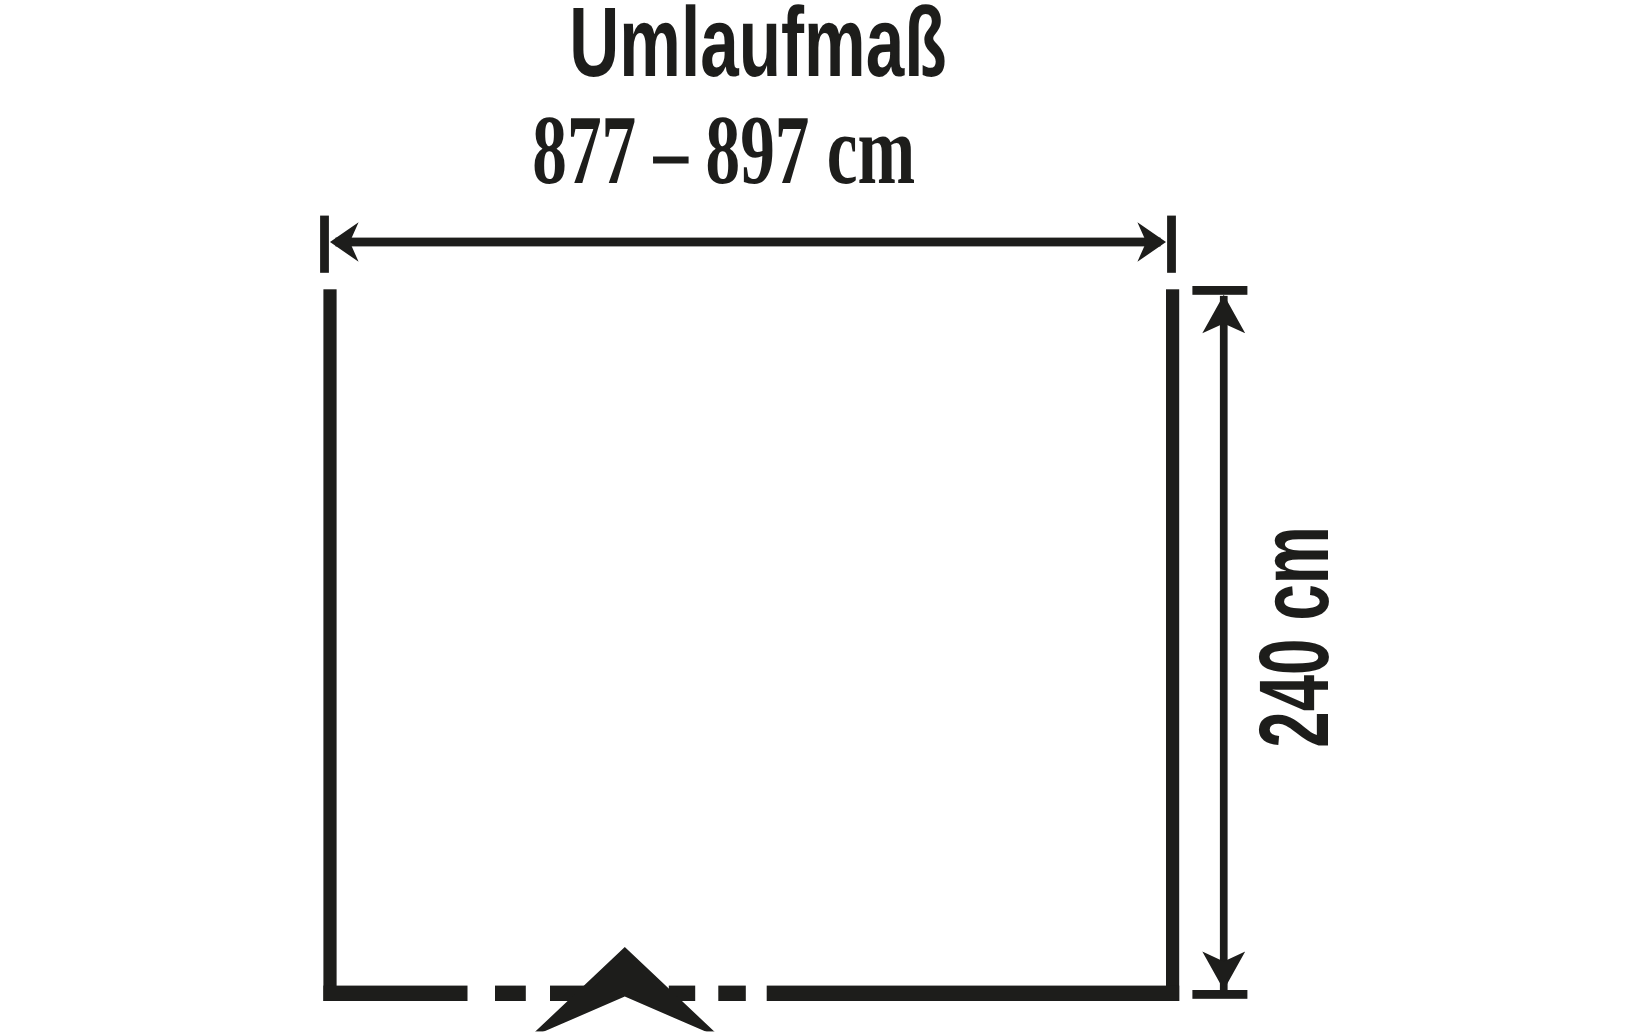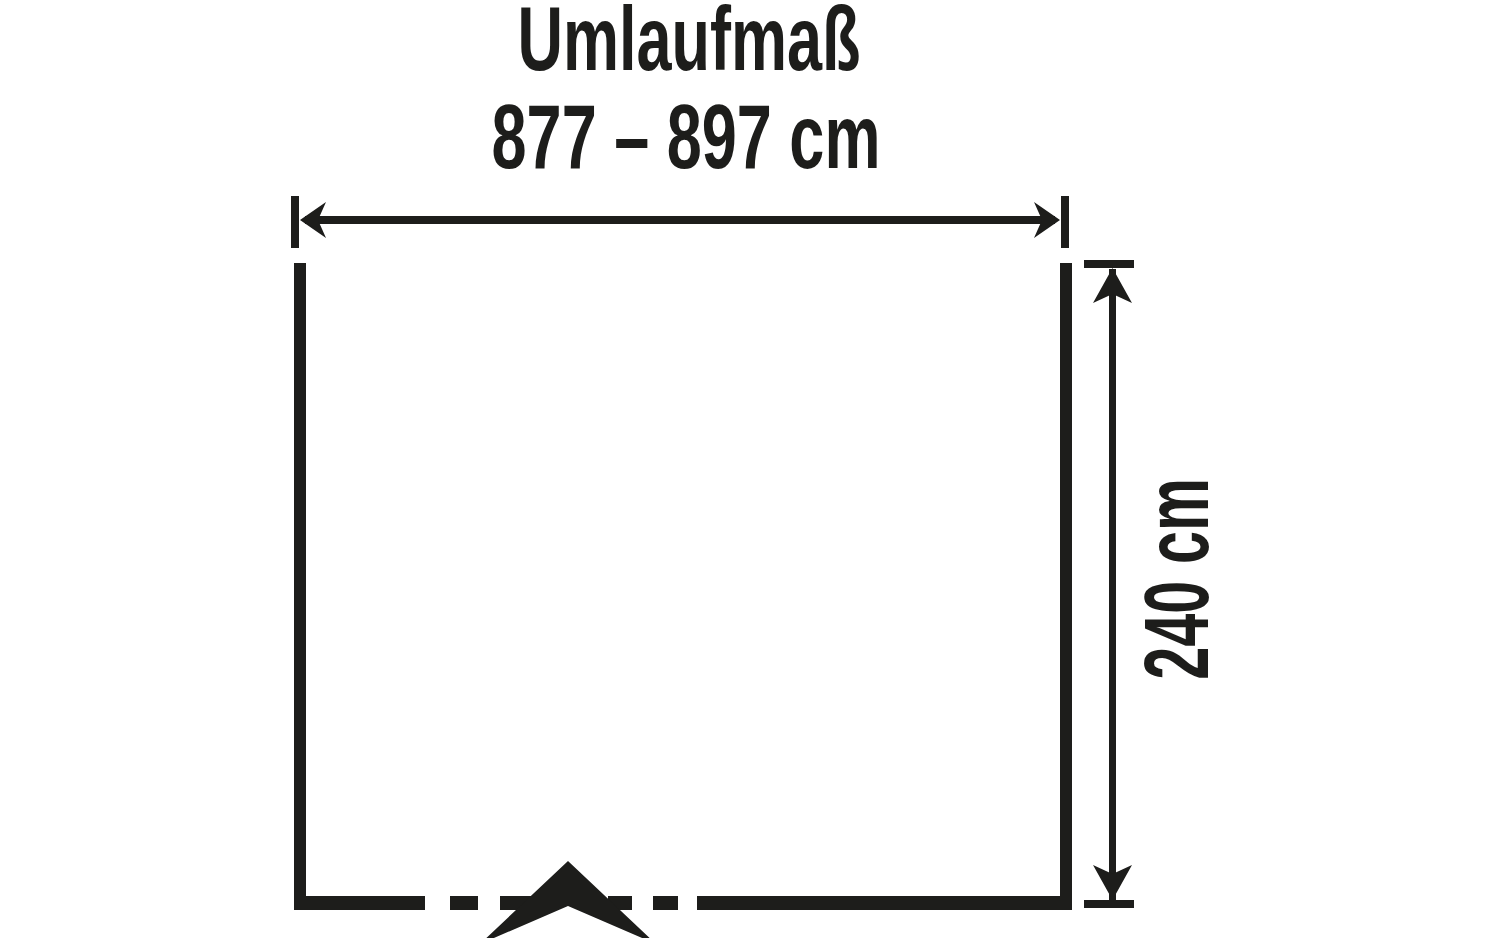--- a/index.html
+++ b/index.html
@@ -29,24 +29,25 @@
     transform:scaleX(0.70);
     transform-origin:center;
   }
   .title-line1{
     left:689px;
     top:-6px;
     font-size:90px;
     transform:translateX(-50%);
   }
   .title-line2{
-    left:686px;
+    left:658px;
     top:92px;
     font-size:90px;
     transform:translateX(-50%);
+    font-family:Liberation Serif, serif;
   }
   .height-label{
     left:1177px;
     top:579px;
     font-size:90px;
     transform:translate(-50%,-50%) rotate(-90deg);
   }
   .height-label .condense{transform:scaleX(0.66);}
   svg.plan{
     position:absolute;

